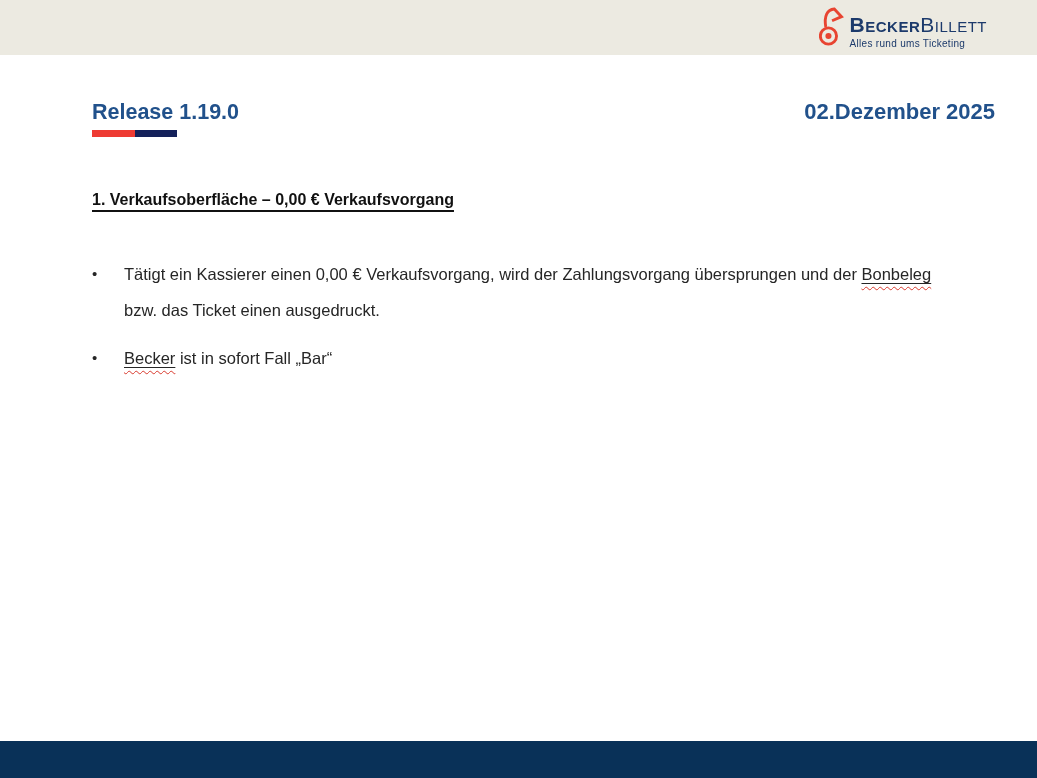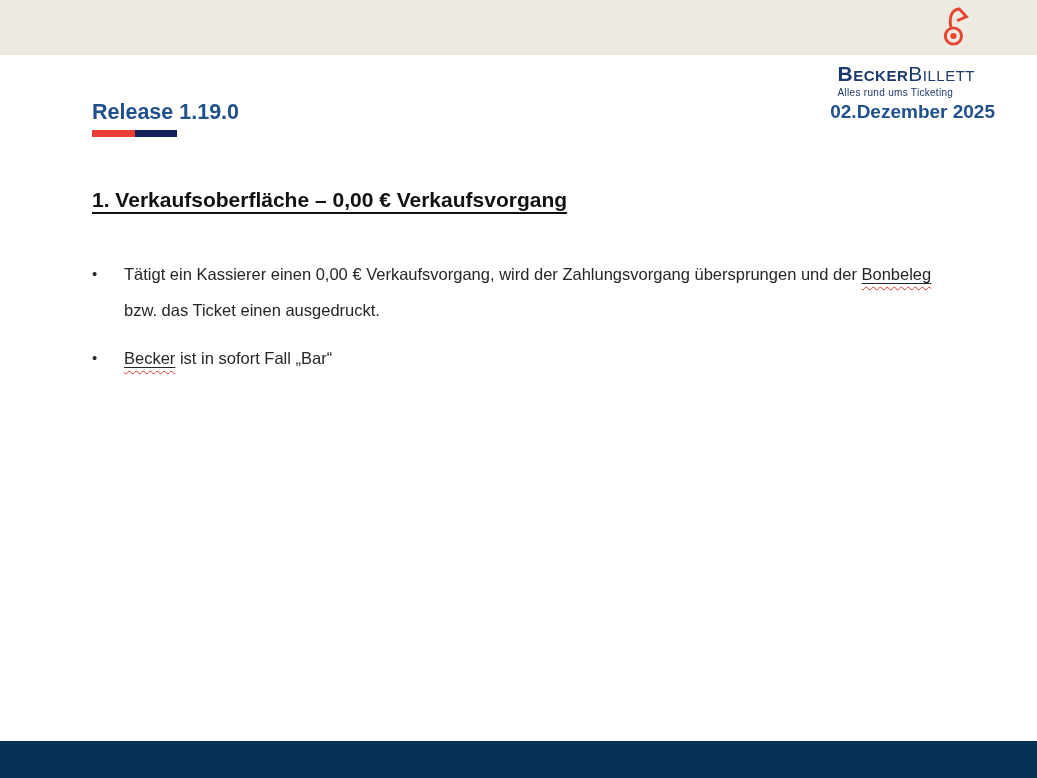--- a/index.html
+++ b/index.html
@@ -16,24 +16,23 @@
 
   
   .top-band {
     position: absolute;
     left: 0; top: 0;
     width: 100%; height: 55px;
     background: var(--band-color, #eceae1);
   }
   .logo {
     position: absolute;
-    top: 4px; right: 62px;
+    top: 4px; right: 50px;
     display: flex;
-    align-items: flex-end;
-    flex-direction: column;
+    align-items: flex-start;
   }
   .logo-mark {
     color: var(--mark-color, #e84431);
     margin-right: 4px;
     margin-top: 1px;
   }
   .logo-textcol { display: flex; flex-direction: column; }
   .brand {
     font-variant: small-caps;
     color: var(--logo-text-color, #1c3a6b);
@@ -59,40 +58,40 @@
     left: 92px; top: 98px;
     font-size: 21.5px;
     font-weight: 700;
     color: var(--title-color, #21518b);
     line-height: 28px;
     text-align: right;
   }
   .release-date {
     position: absolute;
     right: 42px; top: 98px;
-    font-size: 19px;
+    font-size: 22px;
     font-weight: 700;
     color: var(--title-color, #21518b);
     line-height: 28px;
   }
   .accent-bar {
     position: absolute;
     left: 92px; top: 130px;
     width: 85px; height: 7px;
     display: flex;
   }
   .accent-bar .half { width: 50%; height: 100%; }
   .accent-bar .red  { background: var(--accent-red, #ee3b33); }
   .accent-bar .navy { background: var(--accent-navy, #14215a); }
 
   
   .section-heading {
     position: absolute;
     left: 92px; top: 186px;
-    font-size: 21px;
+    font-size: 16px;
     font-weight: 700;
     color: #111111;
     line-height: 28px;
     text-decoration: underline;
     text-decoration-thickness: 2px;
     text-underline-offset: 5px;
   }
 
   
   .bullet-list {

